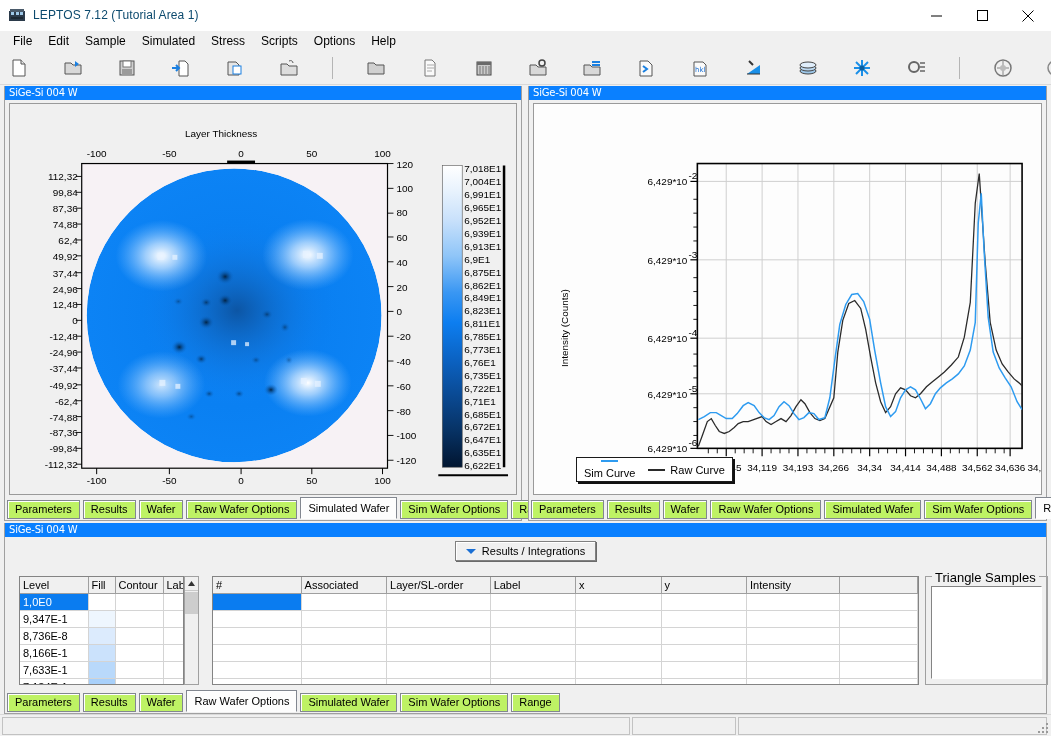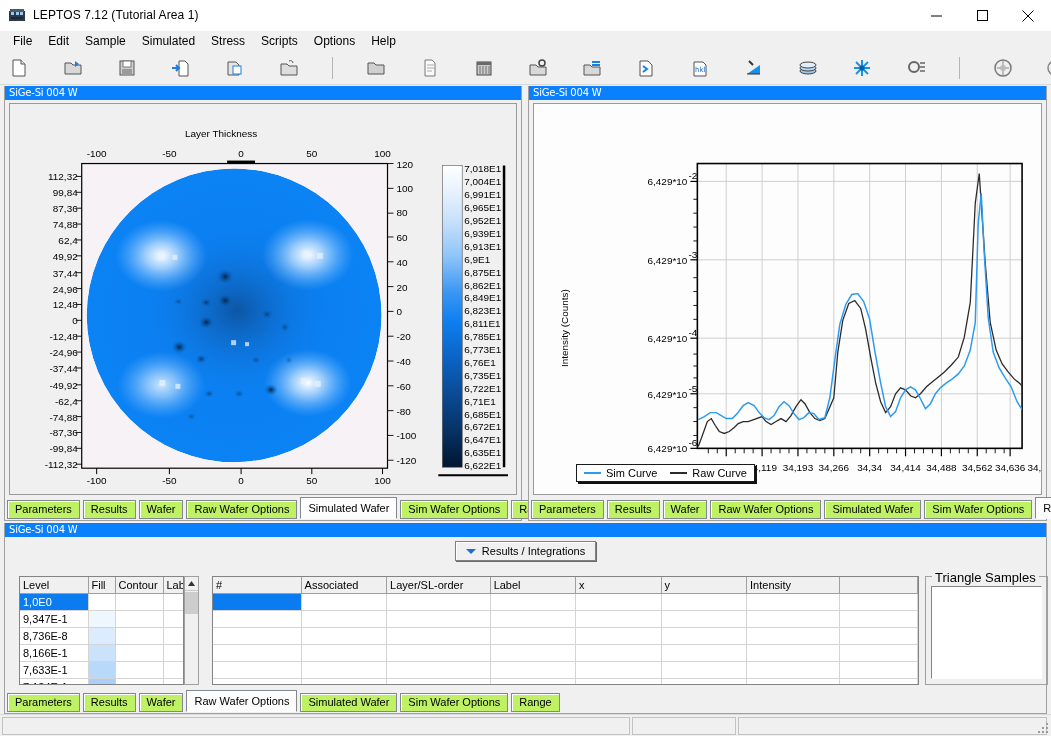--- a/index.html
+++ b/index.html
@@ -17,21 +17,21 @@
   
   .titlebar {
     height: 31px; background: #ffffff; display: flex; align-items: center;
     border-bottom: 1px solid #ffffff; position: relative;
   }
   .title-icon {
     width: 18px; height: 18px; margin-left: 8px; margin-right: 7px;
     position: relative; flex: none;
   }
   .title-icon svg { display:block; }
-  .title-text { font-size: 12px; color: #000000; letter-spacing: .1px; }
+  .title-text { font-size: 12px; color: #0c4a6e; letter-spacing: .1px; }
   .win-btns { position: absolute; right: 0; top: 0; height: 31px; display: flex; }
   .win-btn {
     width: 46px; height: 31px; display: flex; align-items: center; justify-content: center;
     color: #000;
   }
   .win-btn svg { display: block; }
 
   
   .menubar {
     height: 20px; background: #f0f0f0; display: flex; align-items: center;
@@ -820,21 +820,21 @@
               <polyline fill="none" stroke="#2e9bf0" stroke-width="1.5" points="165,318 171,315 177,311 183,311 188,314 193,317 199,317 204,312 210,304 215,301 221,304 226,311 231,316 236,318 241,314 246,305 251,300 256,304 261,312 266,318 271,316 276,311 281,312 286,318 292,316 297,296 302,258 307,222 313,202 319,192 325,191 331,199 337,217 342,248 348,281 353,305 358,315 363,310 368,296 373,288 378,285 383,288 388,297 393,307 398,302 403,292 408,286 414,281 420,277 426,272 432,264 438,248 443,220 446,120 449,90 452,150 456,215 461,250 467,266 473,276 479,285 485,300 490,308"></polyline>
             </g>
 
             <g>
               <rect x="47" y="378" width="1" height="1" fill="none"></rect>
             </g>
           </svg>
 
           
           <div style="position:absolute; left:42px; bottom:12px; background:#fff; border:1px solid #1a1a1a; box-shadow:2px 2px 0 #111; padding:2px 7px; display:flex; align-items:center; gap:13px; font-size:11px;">
-            <span style="display:flex;align-items:center;gap:5px;">
+            <span style="display:flex;align-items:center;gap:5px;flex-direction:column;">
               <span style="display:inline-block;width:17px;height:2px;background:#2e9bf0;"></span>
               <span>Sim Curve</span>
             </span>
             <span style="display:flex;align-items:center;gap:5px;">
               <span style="display:inline-block;width:17px;height:2px;background:#2b2b2b;"></span>
               <span>Raw Curve</span>
             </span>
           </div>
         </div>
 

